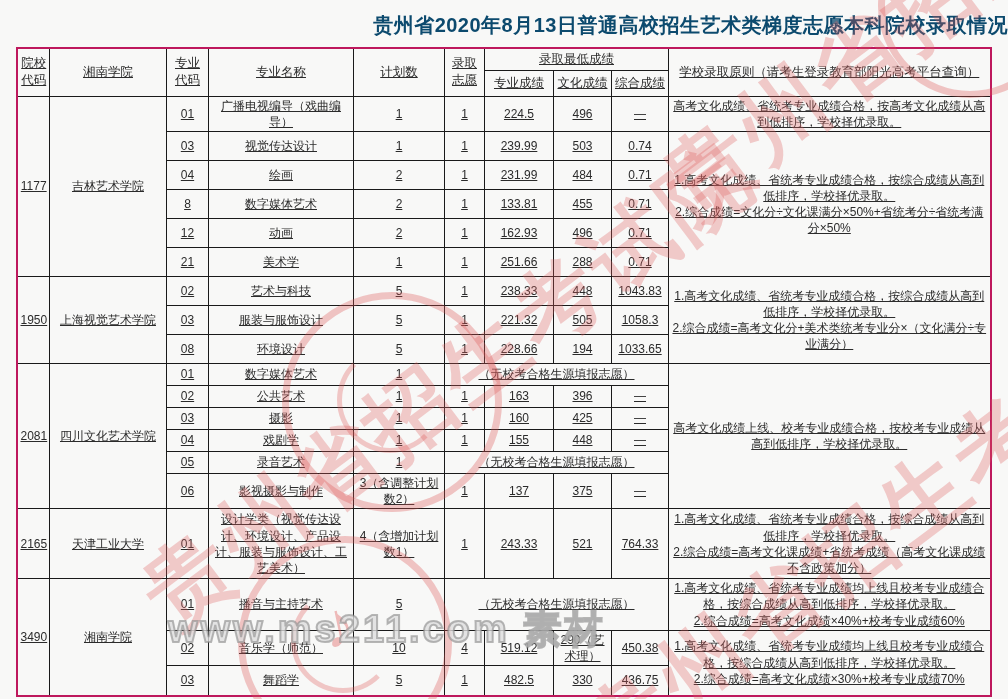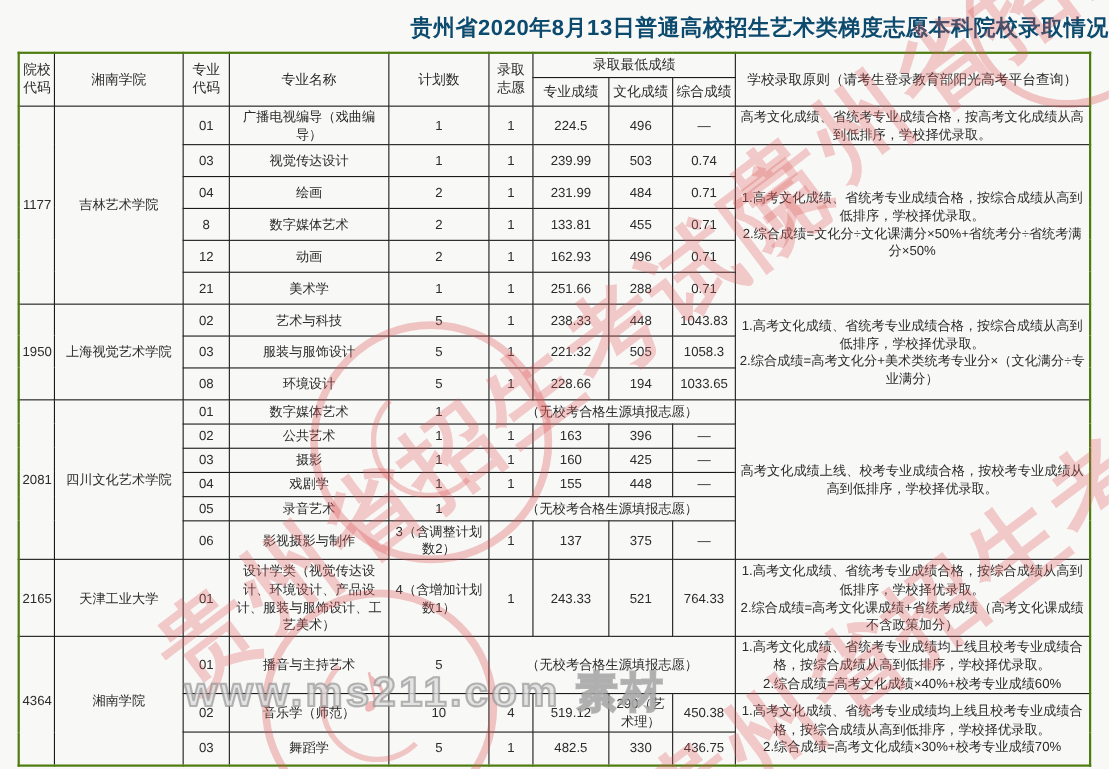--- a/index.html
+++ b/index.html
@@ -8,21 +8,21 @@
     background:#f8f8f7;
     font-family:"Liberation Sans","DejaVu Sans",sans-serif;
     color:#2b2b2b;
   }
   .page-title{
     text-align:right;font-size:20px;font-weight:bold;color:#0c4a6e;
     padding-top:12px;padding-bottom:8px;letter-spacing:.5px;
   }
   table.rec{
     width:973px;margin:0 auto;border-collapse:collapse;table-layout:fixed;
-    border:2px solid #4d7c0f;background:transparent;
+    border:2px solid #be185d;background:transparent;text-decoration:underline;
   }
   table.rec th,table.rec td{
     border:1px solid #1a1a1a;
     font-size:12px;line-height:1.35;
     text-align:center;vertical-align:middle;
     padding:1px 2px;overflow:hidden;
     font-weight:normal;color:#2b2b2b;
     background:transparent;
   }
   table.rec th{font-size:12.5px;}
@@ -251,21 +251,21 @@
       <td>4（含增加计划数1）</td>
       <td>1</td>
       <td>243.33</td>
       <td>521</td>
       <td>764.33</td>
       <td class="principle">1.高考文化成绩、省统考专业成绩合格，按综合成绩从高到低排序，学校择优录取。
 2.综合成绩=高考文化课成绩+省统考成绩（高考文化课成绩不含政策加分）</td>
     </tr>
 
     <tr class="h44">
-      <td rowspan="3">4364</td>
+      <td rowspan="3">3490</td>
       <td rowspan="3">湘南学院</td>
       <td>01</td>
       <td class="majorname">播音与主持艺术</td>
       <td>5</td>
       <td colspan="4">（无校考合格生源填报志愿）</td>
       <td class="principle">1.高考文化成绩、省统考专业成绩均上线且校考专业成绩合格，按综合成绩从高到低排序，学校择优录取。
 2.综合成绩=高考文化成绩×40%+校考专业成绩60%</td>
     </tr>
     <tr class="h33">
       <td>02</td>

